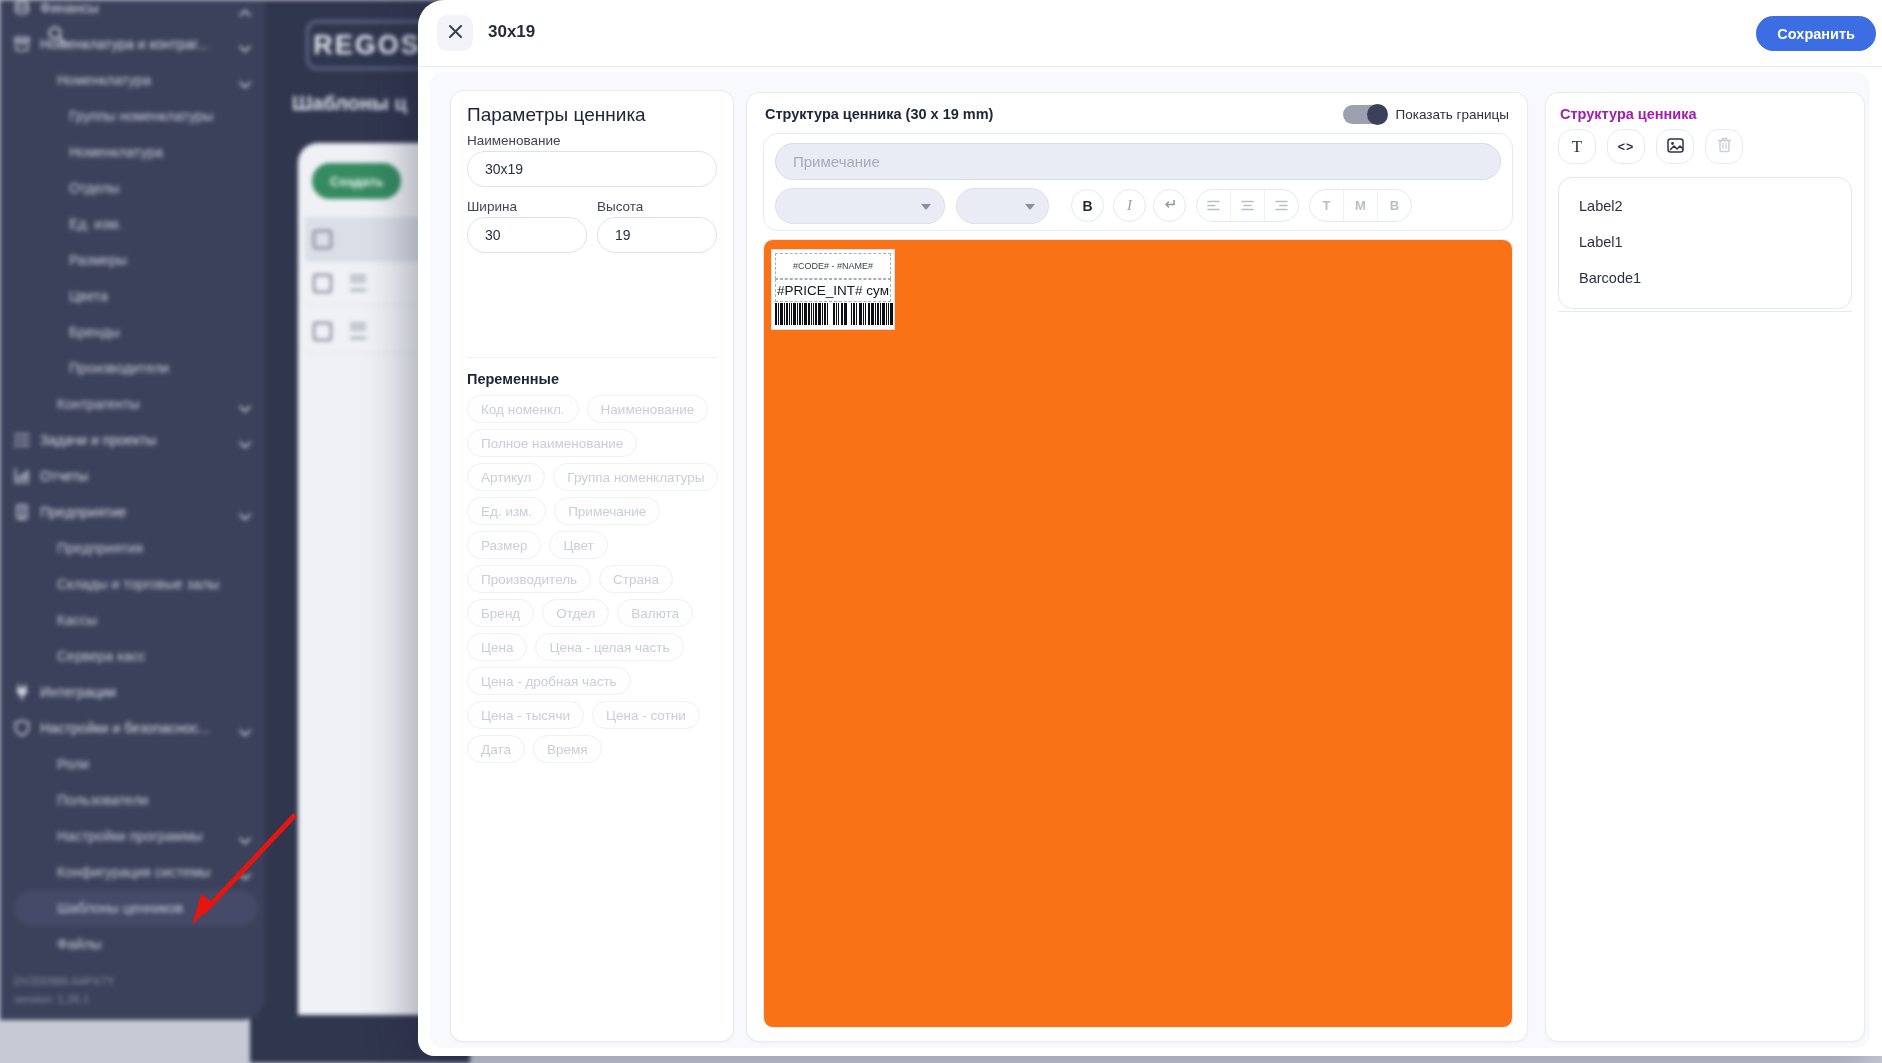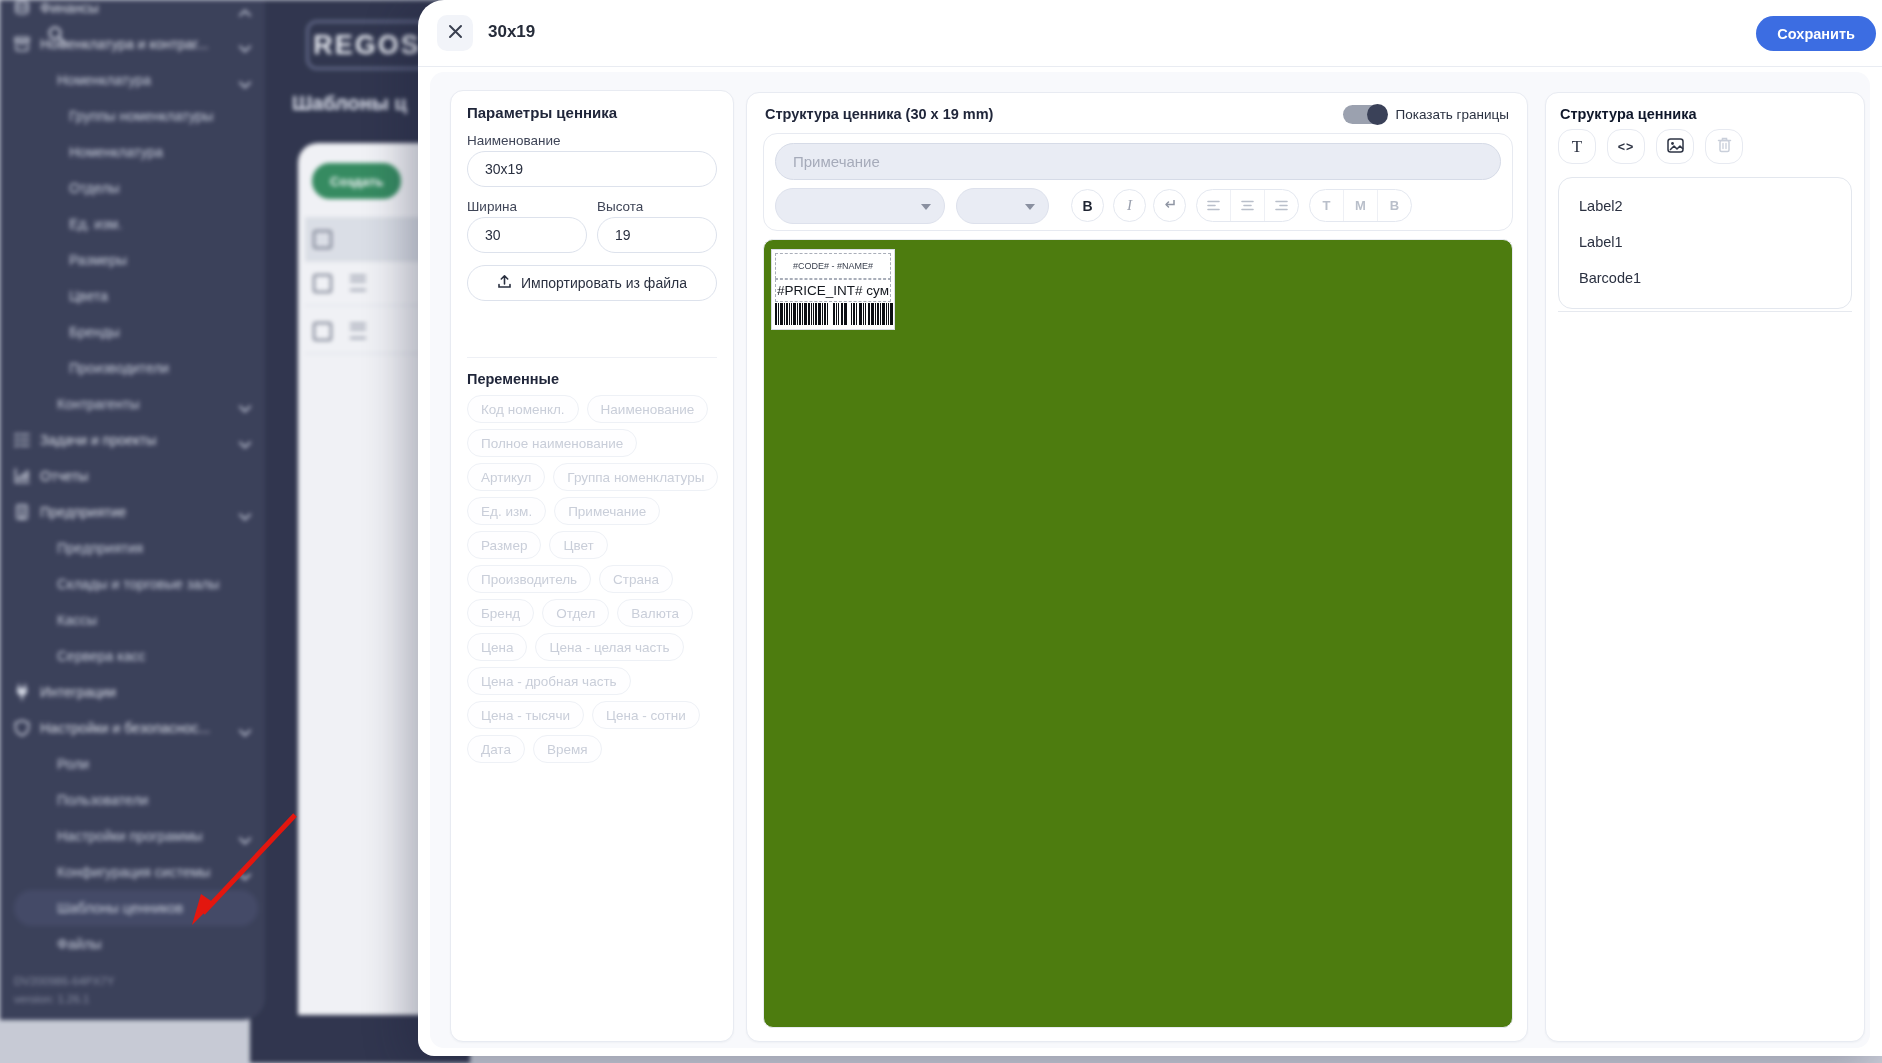--- a/index.html
+++ b/index.html
@@ -53,21 +53,21 @@
   .m-title{position:absolute;left:70px;top:22px;font-size:17px;font-weight:600;color:#262c3a;}
   .save-btn{position:absolute;right:6px;top:16px;height:35px;padding:0 21px;background:#3c6de2;color:#fff;border:none;
     border-radius:17.5px;font-size:14.5px;font-weight:600;font-family:inherit;}
   .m-body{position:absolute;left:12px;right:12px;top:72px;bottom:8px;background:#f8f9fc;border-radius:14px;}
   .card{position:absolute;background:#fff;border:1px solid #e8ebf2;border-radius:13px;box-shadow:0 1px 2px rgba(30,40,70,.04);}
   .card-params{left:20px;top:18px;width:282px;height:950px;}
   .card-designer{left:316px;top:20px;width:780px;height:948px;}
   .card-structure{left:1115px;top:20px;width:318px;height:948px;}
 
   
-  .p-heading{position:absolute;left:16px;top:13px;font-size:15px;font-weight:700;color:#20263a;}
+  .p-heading{position:absolute;left:16px;top:13px;font-size:19px;font-weight:400;color:#20263a;}
   .p-label{position:absolute;font-size:13.5px;color:#3f4557;}
   .p-input{position:absolute;height:36px;border:1px solid #dde2ec;border-radius:18px;background:#fff;
     font:14px "Liberation Sans",sans-serif;color:#2a3040;padding:0 17px;box-sizing:border-box;outline:none;}
   .p-btn{position:absolute;height:36px;border:1px solid #dde2ec;border-radius:18px;background:#fff;width:250px;left:16px;
     display:flex;align-items:center;justify-content:center;gap:9px;font-size:14px;color:#2a3040;font-family:inherit;}
   .p-divider{position:absolute;left:16px;width:250px;top:266px;border-top:1px solid #eef0f5;}
   .v-heading{position:absolute;left:16px;top:280px;font-size:14.5px;font-weight:700;color:#20263a;}
   .chips{position:absolute;left:16px;top:304px;width:252px;display:flex;flex-wrap:wrap;gap:6px 8px;}
   .chip{height:26px;display:inline-flex;align-items:center;padding:0 13px;border:1.5px solid #eef1f6;border-radius:14px;
     font-size:13.5px;color:#c9ced9;background:#fefeff;white-space:nowrap;}
@@ -88,29 +88,29 @@
     border-right:5px solid transparent;border-top:6px solid #8a90a0;}
   .tb-circle{position:absolute;top:1px;width:33px;height:33px;border:1px solid #e4e8f0;border-radius:50%;background:#fff;
     display:flex;align-items:center;justify-content:center;}
   .fmt-bold{font-weight:800;font-size:14px;color:#1f2532;}
   .fmt-italic{font-style:italic;font-family:"Liberation Serif",serif;font-size:15px;color:#9aa0ae;}
   .fmt-enter{color:#8f95a3;}
   .tb-group{position:absolute;top:1px;height:33px;border:1px solid #e4e8f0;border-radius:17px;background:#fff;
     display:flex;box-sizing:border-box;}
   .tb-cell{width:33px;display:flex;align-items:center;justify-content:center;color:#b9bfca;font-size:13px;font-weight:600;}
   .tb-cell + .tb-cell{border-left:1px solid #eef0f5;}
-  .canvas{position:absolute;left:16px;top:146px;width:748px;height:787px;background:#4d7c0f;border:1px solid #e8ebf1;border-radius:10px;}
+  .canvas{position:absolute;left:16px;top:146px;width:748px;height:787px;background:#f97316;border:1px solid #e8ebf1;border-radius:10px;}
   .preview{position:absolute;left:7px;top:9px;width:124px;height:81px;background:#fff;border:1px solid #d9dde6;box-sizing:border-box;}
   .pv-box{position:absolute;left:3px;right:3px;border:1px dashed #a9aeb9;display:flex;align-items:center;justify-content:center;}
   .pv-line1{top:3px;height:24px;font-size:9px;color:#3c4250;}
   .pv-line2{top:29px;height:21px;font-size:13.5px;font-weight:400;color:#14181f;}
   .pv-barcode{position:absolute;left:3px;top:53px;}
 
   
-  .st-heading{position:absolute;left:14px;top:13px;font-size:14.5px;font-weight:700;color:#0f172a;}
+  .st-heading{position:absolute;left:14px;top:13px;font-size:14.5px;font-weight:700;color:#a21caf;}
   .st-tools{position:absolute;left:12px;top:36px;display:flex;gap:11px;}
   .st-tool{width:38px;height:35px;border:1px solid #e7eaf1;border-radius:14px;background:#fff;
     display:flex;align-items:center;justify-content:center;color:#2e3444;}
   .st-tool.disabled{color:#c9cfda;}
   .glyph-T{font-family:"Liberation Serif",serif;font-size:17px;}
   .glyph-code{font-size:12.5px;font-weight:700;letter-spacing:1px;}
   .st-list{position:absolute;left:12px;top:84px;width:294px;border:1px solid #e3e7ee;border-radius:14px;background:#fff;
     padding:10px 0 12px 0;box-sizing:border-box;}
   .st-item{height:36px;display:flex;align-items:center;padding-left:20px;font-size:14.5px;color:#2a3040;}
   .st-divider{position:absolute;left:12px;width:294px;top:218px;border-top:1px solid #e6e9ef;}
@@ -379,29 +379,20 @@
     <div class="m-body">
 
       <div class="card card-params">
         <div class="p-heading">Параметры ценника</div>
         <div class="p-label" style="left:16px;top:42px;">Наименование</div>
         <input class="p-input" style="left: 16px; top: 60px; width: 250px;" value="30x19">
         <div class="p-label" style="left:16px;top:108px;">Ширина</div>
         <div class="p-label" style="left:146px;top:108px;">Высота</div>
         <input class="p-input" style="left: 16px; top: 126px; width: 120px;" value="30">
         <input class="p-input" style="left: 146px; top: 126px; width: 120px;" value="19">
-        <button class="p-btn" style="top:174px;">
-          <span>
-            <svg width="15" height="15" viewBox="0 0 15 15">
-                <path d="M7.5 10V2M4.3 5L7.5 1.8 10.7 5" fill="none" stroke="#2a3040" stroke-width="1.6" stroke-linecap="round" stroke-linejoin="round"></path>
-                <path d="M2 10.5v2.5h11v-2.5" fill="none" stroke="#2a3040" stroke-width="1.6" stroke-linecap="round"></path>
-              </svg>
-          </span>
-          <span>Импортировать из файла</span>
-        </button>
         <div class="p-divider"></div>
         <div class="v-heading">Переменные</div>
         <div class="chips">
             <span class="chip">Код номенкл.</span>
             <span class="chip">Наименование</span>
             <span class="chip">Полное наименование</span>
             <span class="chip">Артикул</span>
             <span class="chip">Группа номенклатуры</span>
             <span class="chip">Ед. изм.</span>
             <span class="chip">Примечание</span>

